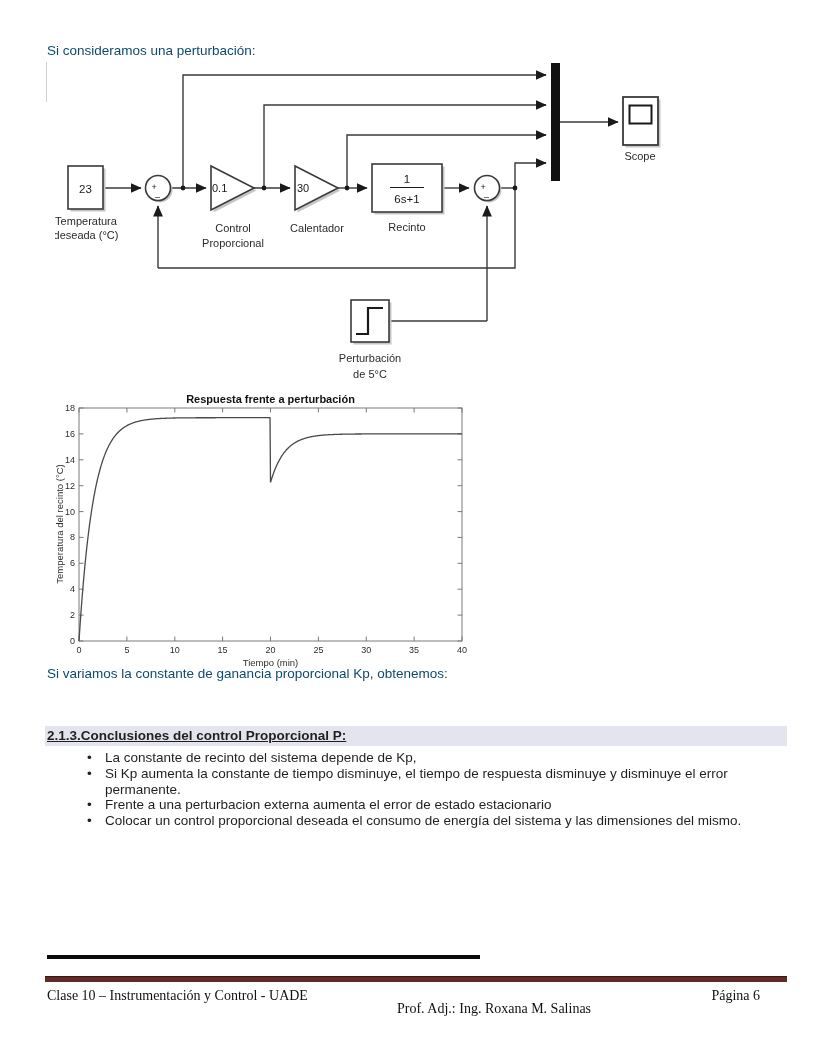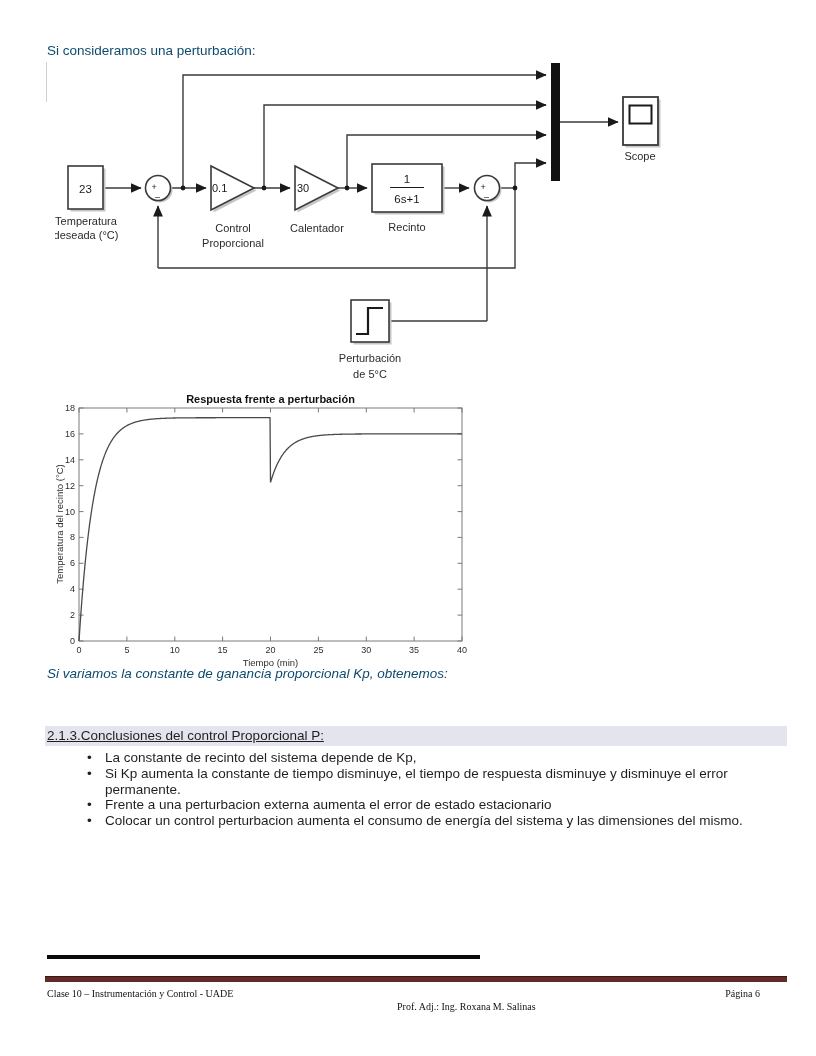--- a/index.html
+++ b/index.html
@@ -4,34 +4,34 @@
 <style>
   html,body{margin:0;padding:0;background:#ffffff;}
   .page{
     position:relative;width:816px;height:1056px;background:#ffffff;overflow:hidden;
     font-family:"Liberation Sans","DejaVu Sans",sans-serif;color:#1f1f1f;
   }
   .para{position:absolute;font-size:13.5px;line-height:16px;color:#0c4a6e;}
   .cursor-artifact{position:absolute;width:1px;background:#cfcfcf;}
   .conclusions{position:absolute;left:45px;top:726px;width:742px;}
   .conclusions-heading{
-    background:#e4e4ee;font-size:13.5px;font-weight:normal;height:20px;line-height:20px;
+    background:#e4e4ee;font-size:13.5px;font-weight:bold;height:20px;line-height:20px;
     padding-left:2px;
   }
   .conclusions-heading span{text-decoration:underline;}
   .bullets{margin:4px 0 0 0;padding:0;list-style:none;width:710px;}
   .bullets li{
     font-size:13.5px;line-height:15.8px;padding-left:60px;position:relative;margin:0;
   }
   .bullets li .bullet-mark{position:absolute;left:42px;top:0;}
   .footnote-rule{position:absolute;left:47px;top:955px;width:433px;height:4px;background:#0a0a0a;}
   .footer-rule{position:absolute;left:45px;top:976px;width:742px;height:5px;background:#632a2a;border-top:1px solid #381616;}
   .footer-text{
     position:absolute;left:0;top:988px;width:788px;height:20px;
-    font-family:"Liberation Serif","DejaVu Serif",serif;font-size:10px;color:#111;
+    font-family:"Liberation Serif","DejaVu Serif",serif;font-size:14px;color:#111;
   }
   .footer-left{position:absolute;left:47px;top:0;}
   .footer-center{position:absolute;left:397px;top:13px;}
   .footer-right{position:absolute;right:28px;top:0;}
   svg text{font-family:"Liberation Sans","DejaVu Sans",sans-serif;}
   .blk-label{font-size:11px;fill:#2b2b2b;}
   .blk-value{font-size:11.5px;fill:#1a1a1a;}
 </style>
 </head>
 <body>
@@ -201,31 +201,31 @@
         <text x="75" y="436.9" text-anchor="end" font-size="9" fill="#2e2e2e">16</text>
         <line x1="79" y1="408.0" x2="83.5" y2="408.0" stroke="#7a7a7a" stroke-width="1"></line>
         <line x1="462" y1="408.0" x2="457.5" y2="408.0" stroke="#7a7a7a" stroke-width="1"></line>
         <text x="75" y="411.0" text-anchor="end" font-size="9" fill="#2e2e2e">18</text>
       </g>
     <path id="response-curve" fill="none" stroke-width="1.3" d="M79.00 641.00L79.48 633.68L79.96 626.60L80.44 619.75L80.92 613.13L81.39 606.72L81.87 600.52L82.35 594.53L82.83 588.73L83.31 583.13L83.79 577.70L84.27 572.46L84.75 567.39L85.22 562.48L85.70 557.73L86.18 553.14L86.66 548.70L87.14 544.41L87.62 540.25L88.10 536.24L88.58 532.35L89.05 528.59L89.53 524.96L90.01 521.44L90.49 518.04L90.97 514.75L91.45 511.57L91.93 508.49L92.41 505.52L92.88 502.64L93.36 499.85L93.84 497.16L94.32 494.56L94.80 492.04L95.28 489.60L95.76 487.24L96.24 484.96L96.71 482.76L97.19 480.63L97.67 478.56L98.15 476.57L98.63 474.64L99.11 472.77L99.59 470.97L100.06 469.22L100.54 467.53L101.02 465.90L101.50 464.32L101.98 462.79L102.46 461.31L102.94 459.88L103.42 458.50L103.89 457.16L104.37 455.87L104.85 454.62L105.33 453.41L105.81 452.24L106.29 451.11L106.77 450.01L107.25 448.95L107.72 447.93L108.20 446.94L108.68 445.98L109.16 445.05L109.64 444.16L110.12 443.29L110.60 442.45L111.08 441.64L111.55 440.85L112.03 440.10L112.51 439.36L112.99 438.65L113.47 437.96L113.95 437.30L114.43 436.66L114.91 436.04L115.38 435.44L115.86 434.86L116.34 434.29L116.82 433.75L117.30 433.22L117.78 432.71L118.26 432.22L118.74 431.75L119.21 431.29L119.69 430.84L120.17 430.41L120.65 429.99L121.13 429.59L121.61 429.20L122.09 428.83L122.57 428.46L123.04 428.11L123.52 427.77L124.00 427.44L124.48 427.12L124.96 426.81L125.44 426.51L125.92 426.22L126.40 425.94L126.87 425.67L127.35 425.41L127.83 425.16L128.31 424.92L128.79 424.68L129.27 424.45L129.75 424.23L130.23 424.02L130.70 423.81L131.18 423.61L131.66 423.42L132.14 423.23L132.62 423.05L133.10 422.87L133.58 422.70L134.06 422.54L134.53 422.38L135.01 422.23L135.49 422.08L135.97 421.94L136.45 421.80L136.93 421.66L137.41 421.53L137.89 421.41L138.36 421.29L138.84 421.17L139.32 421.06L139.80 420.95L140.28 420.84L140.76 420.74L141.24 420.64L141.72 420.54L142.19 420.45L142.67 420.36L143.15 420.27L143.63 420.19L144.11 420.11L144.59 420.03L145.07 419.95L145.55 419.88L146.02 419.81L146.50 419.74L146.98 419.67L147.46 419.61L147.94 419.55L148.42 419.49L148.90 419.43L149.38 419.37L149.85 419.32L150.33 419.26L150.81 419.21L151.29 419.16L151.77 419.12L152.25 419.07L152.73 419.03L153.21 418.98L153.68 418.94L154.16 418.90L154.64 418.86L155.12 418.82L155.60 418.79L156.08 418.75L156.56 418.72L157.04 418.68L157.51 418.65L157.99 418.62L158.47 418.59L158.95 418.56L159.43 418.53L159.91 418.51L160.39 418.48L160.87 418.46L161.34 418.43L161.82 418.41L162.30 418.38L162.78 418.36L163.26 418.34L163.74 418.32L164.22 418.30L164.70 418.28L165.17 418.26L165.65 418.24L166.13 418.23L166.61 418.21L167.09 418.19L167.57 418.18L168.05 418.16L168.53 418.15L169.00 418.13L169.48 418.12L169.96 418.10L170.44 418.09L170.92 418.08L171.40 418.07L171.88 418.06L172.36 418.04L172.84 418.03L173.31 418.02L173.79 418.01L174.27 418.00L174.75 417.99L175.23 417.98L175.71 417.97L176.19 417.97L176.67 417.96L177.14 417.95L177.62 417.94L178.10 417.93L178.58 417.93L179.06 417.92L179.54 417.91L180.02 417.91L180.50 417.90L180.97 417.89L181.45 417.89L181.93 417.88L182.41 417.88L182.89 417.87L183.37 417.86L183.85 417.86L184.33 417.85L184.80 417.85L185.28 417.84L185.76 417.84L186.24 417.84L186.72 417.83L187.20 417.83L187.68 417.82L188.16 417.82L188.63 417.82L189.11 417.81L189.59 417.81L190.07 417.81L190.55 417.80L191.03 417.80L191.51 417.80L191.99 417.79L192.46 417.79L192.94 417.79L193.42 417.79L193.90 417.78L194.38 417.78L194.86 417.78L195.34 417.78L195.82 417.77L196.29 417.77L196.77 417.77L197.25 417.77L197.73 417.77L198.21 417.76L198.69 417.76L199.17 417.76L199.65 417.76L200.12 417.76L200.60 417.76L201.08 417.75L201.56 417.75L202.04 417.75L202.52 417.75L203.00 417.75L203.48 417.75L203.95 417.75L204.43 417.74L204.91 417.74L205.39 417.74L205.87 417.74L206.35 417.74L206.83 417.74L207.31 417.74L207.78 417.74L208.26 417.74L208.74 417.73L209.22 417.73L209.70 417.73L210.18 417.73L210.66 417.73L211.14 417.73L211.61 417.73L212.09 417.73L212.57 417.73L213.05 417.73L213.53 417.73L214.01 417.73L214.49 417.73L214.97 417.73L215.44 417.73L215.92 417.72L216.40 417.72L216.88 417.72L217.36 417.72L217.84 417.72L218.32 417.72L218.80 417.72L219.27 417.72L219.75 417.72L220.23 417.72L220.71 417.72L221.19 417.72L221.67 417.72L222.15 417.72L222.63 417.72L223.10 417.72L223.58 417.72L224.06 417.72L224.54 417.72L225.02 417.72L225.50 417.72L225.98 417.72L226.46 417.72L226.93 417.72L227.41 417.72L227.89 417.72L228.37 417.72L228.85 417.71L229.33 417.71L229.81 417.71L230.29 417.71L230.76 417.71L231.24 417.71L231.72 417.71L232.20 417.71L232.68 417.71L233.16 417.71L233.64 417.71L234.12 417.71L234.59 417.71L235.07 417.71L235.55 417.71L236.03 417.71L236.51 417.71L236.99 417.71L237.47 417.71L237.95 417.71L238.42 417.71L238.90 417.71L239.38 417.71L239.86 417.71L240.34 417.71L240.82 417.71L241.30 417.71L241.78 417.71L242.25 417.71L242.73 417.71L243.21 417.71L243.69 417.71L244.17 417.71L244.65 417.71L245.13 417.71L245.61 417.71L246.08 417.71L246.56 417.71L247.04 417.71L247.52 417.71L248.00 417.71L248.48 417.71L248.96 417.71L249.44 417.71L249.91 417.71L250.39 417.71L250.87 417.71L251.35 417.71L251.83 417.71L252.31 417.71L252.79 417.71L253.27 417.71L253.74 417.71L254.22 417.71L254.70 417.71L255.18 417.71L255.66 417.71L256.14 417.71L256.62 417.71L257.10 417.71L257.57 417.71L258.05 417.71L258.53 417.71L259.01 417.71L259.49 417.71L259.97 417.71L260.45 417.71L260.93 417.71L261.40 417.71L261.88 417.71L262.36 417.71L262.84 417.71L263.32 417.71L263.80 417.71L264.28 417.71L264.76 417.71L265.23 417.71L265.71 417.71L266.19 417.71L266.67 417.71L267.15 417.71L267.63 417.71L268.11 417.71L268.59 417.71L269.06 417.71L269.54 417.71L270.02 417.71L270.50 482.43L270.98 480.84L271.46 479.30L271.94 477.81L272.42 476.37L272.89 474.98L273.37 473.63L273.85 472.33L274.33 471.07L274.81 469.85L275.29 468.67L275.77 467.53L276.25 466.43L276.72 465.36L277.20 464.33L277.68 463.33L278.16 462.37L278.64 461.43L279.12 460.53L279.60 459.66L280.08 458.81L280.55 457.99L281.03 457.20L281.51 456.44L281.99 455.70L282.47 454.99L282.95 454.29L283.43 453.62L283.91 452.98L284.38 452.35L284.86 451.75L285.34 451.16L285.82 450.59L286.30 450.05L286.78 449.52L287.26 449.00L287.74 448.51L288.21 448.03L288.69 447.57L289.17 447.12L289.65 446.68L290.13 446.26L290.61 445.86L291.09 445.47L291.57 445.09L292.04 444.72L292.52 444.36L293.00 444.02L293.48 443.69L293.96 443.37L294.44 443.06L294.92 442.76L295.40 442.47L295.87 442.18L296.35 441.91L296.83 441.65L297.31 441.40L297.79 441.15L298.27 440.91L298.75 440.68L299.23 440.46L299.70 440.24L300.18 440.03L300.66 439.83L301.14 439.64L301.62 439.45L302.10 439.27L302.58 439.09L303.06 438.92L303.53 438.76L304.01 438.60L304.49 438.44L304.97 438.29L305.45 438.15L305.93 438.01L306.41 437.87L306.89 437.74L307.36 437.62L307.84 437.49L308.32 437.38L308.80 437.26L309.28 437.15L309.76 437.04L310.24 436.94L310.72 436.84L311.19 436.74L311.67 436.65L312.15 436.56L312.63 436.47L313.11 436.39L313.59 436.31L314.07 436.23L314.55 436.15L315.02 436.08L315.50 436.00L315.98 435.93L316.46 435.87L316.94 435.80L317.42 435.74L317.90 435.68L318.38 435.62L318.85 435.56L319.33 435.51L319.81 435.46L320.29 435.40L320.77 435.35L321.25 435.31L321.73 435.26L322.21 435.22L322.68 435.17L323.16 435.13L323.64 435.09L324.12 435.05L324.60 435.01L325.08 434.97L325.56 434.94L326.04 434.90L326.51 434.87L326.99 434.84L327.47 434.81L327.95 434.78L328.43 434.75L328.91 434.72L329.39 434.69L329.87 434.67L330.34 434.64L330.82 434.62L331.30 434.59L331.78 434.57L332.26 434.55L332.74 434.53L333.22 434.51L333.70 434.48L334.17 434.47L334.65 434.45L335.13 434.43L335.61 434.41L336.09 434.39L336.57 434.38L337.05 434.36L337.53 434.35L338.00 434.33L338.48 434.32L338.96 434.30L339.44 434.29L339.92 434.28L340.40 434.26L340.88 434.25L341.36 434.24L341.83 434.23L342.31 434.22L342.79 434.21L343.27 434.19L343.75 434.18L344.23 434.18L344.71 434.17L345.19 434.16L345.66 434.15L346.14 434.14L346.62 434.13L347.10 434.12L347.58 434.12L348.06 434.11L348.54 434.10L349.02 434.09L349.49 434.09L349.97 434.08L350.45 434.07L350.93 434.07L351.41 434.06L351.89 434.06L352.37 434.05L352.85 434.05L353.32 434.04L353.80 434.04L354.28 434.03L354.76 434.03L355.24 434.02L355.72 434.02L356.20 434.01L356.68 434.01L357.15 434.01L357.63 434.00L358.11 434.00L358.59 433.99L359.07 433.99L359.55 433.99L360.03 433.98L360.51 433.98L360.98 433.98L361.46 433.98L361.94 433.97L362.42 433.97L362.90 433.97L363.38 433.96L363.86 433.96L364.34 433.96L364.81 433.96L365.29 433.95L365.77 433.95L366.25 433.95L366.73 433.95L367.21 433.95L367.69 433.94L368.17 433.94L368.64 433.94L369.12 433.94L369.60 433.94L370.08 433.94L370.56 433.93L371.04 433.93L371.52 433.93L372.00 433.93L372.47 433.93L372.95 433.93L373.43 433.93L373.91 433.93L374.39 433.92L374.87 433.92L375.35 433.92L375.83 433.92L376.30 433.92L376.78 433.92L377.26 433.92L377.74 433.92L378.22 433.92L378.70 433.91L379.18 433.91L379.66 433.91L380.13 433.91L380.61 433.91L381.09 433.91L381.57 433.91L382.05 433.91L382.53 433.91L383.01 433.91L383.49 433.91L383.96 433.91L384.44 433.91L384.92 433.91L385.40 433.91L385.88 433.90L386.36 433.90L386.84 433.90L387.32 433.90L387.79 433.90L388.27 433.90L388.75 433.90L389.23 433.90L389.71 433.90L390.19 433.90L390.67 433.90L391.15 433.90L391.62 433.90L392.10 433.90L392.58 433.90L393.06 433.90L393.54 433.90L394.02 433.90L394.50 433.90L394.98 433.90L395.45 433.90L395.93 433.90L396.41 433.90L396.89 433.90L397.37 433.90L397.85 433.90L398.33 433.90L398.81 433.90L399.28 433.90L399.76 433.89L400.24 433.89L400.72 433.89L401.20 433.89L401.68 433.89L402.16 433.89L402.64 433.89L403.11 433.89L403.59 433.89L404.07 433.89L404.55 433.89L405.03 433.89L405.51 433.89L405.99 433.89L406.47 433.89L406.94 433.89L407.42 433.89L407.90 433.89L408.38 433.89L408.86 433.89L409.34 433.89L409.82 433.89L410.30 433.89L410.77 433.89L411.25 433.89L411.73 433.89L412.21 433.89L412.69 433.89L413.17 433.89L413.65 433.89L414.13 433.89L414.60 433.89L415.08 433.89L415.56 433.89L416.04 433.89L416.52 433.89L417.00 433.89L417.48 433.89L417.95 433.89L418.43 433.89L418.91 433.89L419.39 433.89L419.87 433.89L420.35 433.89L420.83 433.89L421.31 433.89L421.78 433.89L422.26 433.89L422.74 433.89L423.22 433.89L423.70 433.89L424.18 433.89L424.66 433.89L425.14 433.89L425.61 433.89L426.09 433.89L426.57 433.89L427.05 433.89L427.53 433.89L428.01 433.89L428.49 433.89L428.97 433.89L429.44 433.89L429.92 433.89L430.40 433.89L430.88 433.89L431.36 433.89L431.84 433.89L432.32 433.89L432.80 433.89L433.27 433.89L433.75 433.89L434.23 433.89L434.71 433.89L435.19 433.89L435.67 433.89L436.15 433.89L436.63 433.89L437.10 433.89L437.58 433.89L438.06 433.89L438.54 433.89L439.02 433.89L439.50 433.89L439.98 433.89L440.46 433.89L440.93 433.89L441.41 433.89L441.89 433.89L442.37 433.89L442.85 433.89L443.33 433.89L443.81 433.89L444.29 433.89L444.76 433.89L445.24 433.89L445.72 433.89L446.20 433.89L446.68 433.89L447.16 433.89L447.64 433.89L448.12 433.89L448.59 433.89L449.07 433.89L449.55 433.89L450.03 433.89L450.51 433.89L450.99 433.89L451.47 433.89L451.95 433.89L452.42 433.89L452.90 433.89L453.38 433.89L453.86 433.89L454.34 433.89L454.82 433.89L455.30 433.89L455.78 433.89L456.25 433.89L456.73 433.89L457.21 433.89L457.69 433.89L458.17 433.89L458.65 433.89L459.13 433.89L459.61 433.89L460.08 433.89L460.56 433.89L461.04 433.89L461.52 433.89L462.00 433.89" stroke="#4a4a4a"></path>
     <text x="270.5" y="666" text-anchor="middle" font-size="9.5" fill="#2e2e2e">Tiempo (min)</text>
     <text x="63" y="524" text-anchor="middle" font-size="9.5" fill="#2e2e2e" transform="rotate(-90 63 524)">Temperatura del recinto (°C)</text>
   </svg>
 
-  <div class="para" style="left:47px;top:666px;font-style:italic;">Si variamos la constante de ganancia proporcional Kp, obtenemos:</div>
+  <div class="para" style="left:47px;top:666px;">Si variamos la constante de ganancia proporcional Kp, obtenemos:</div>
 
   <div class="conclusions">
     <div class="conclusions-heading">
       <span>2.1.3.Conclusiones del control Proporcional P:</span>
     </div>
     <ul class="bullets">
       <li><span class="bullet-mark">•</span><span>La constante de recinto del sistema depende de Kp,</span></li>
       <li><span class="bullet-mark">•</span><span>Si Kp aumenta la constante de tiempo disminuye, el tiempo de respuesta disminuye y disminuye el error permanente.</span></li>
       <li><span class="bullet-mark">•</span><span>Frente a una perturbacion externa aumenta el error de estado estacionario</span></li>
-      <li><span class="bullet-mark">•</span><span>Colocar un control perturbacion aumenta el consumo de energía del sistema y las dimensiones del mismo.</span></li>
+      <li><span class="bullet-mark">•</span><span>Colocar un control proporcional deseada el consumo de energía del sistema y las dimensiones del mismo.</span></li>
     </ul>
   </div>
 
   <div class="footnote-rule"></div>
   <div class="footer-rule"></div>
   <div class="footer-text">
     <span class="footer-left">Clase 10 – Instrumentación y Control  - UADE</span>
     <span class="footer-center">Prof. Adj.: Ing. Roxana M. Salinas</span>
     <span class="footer-right">Página 6</span>
   </div>

